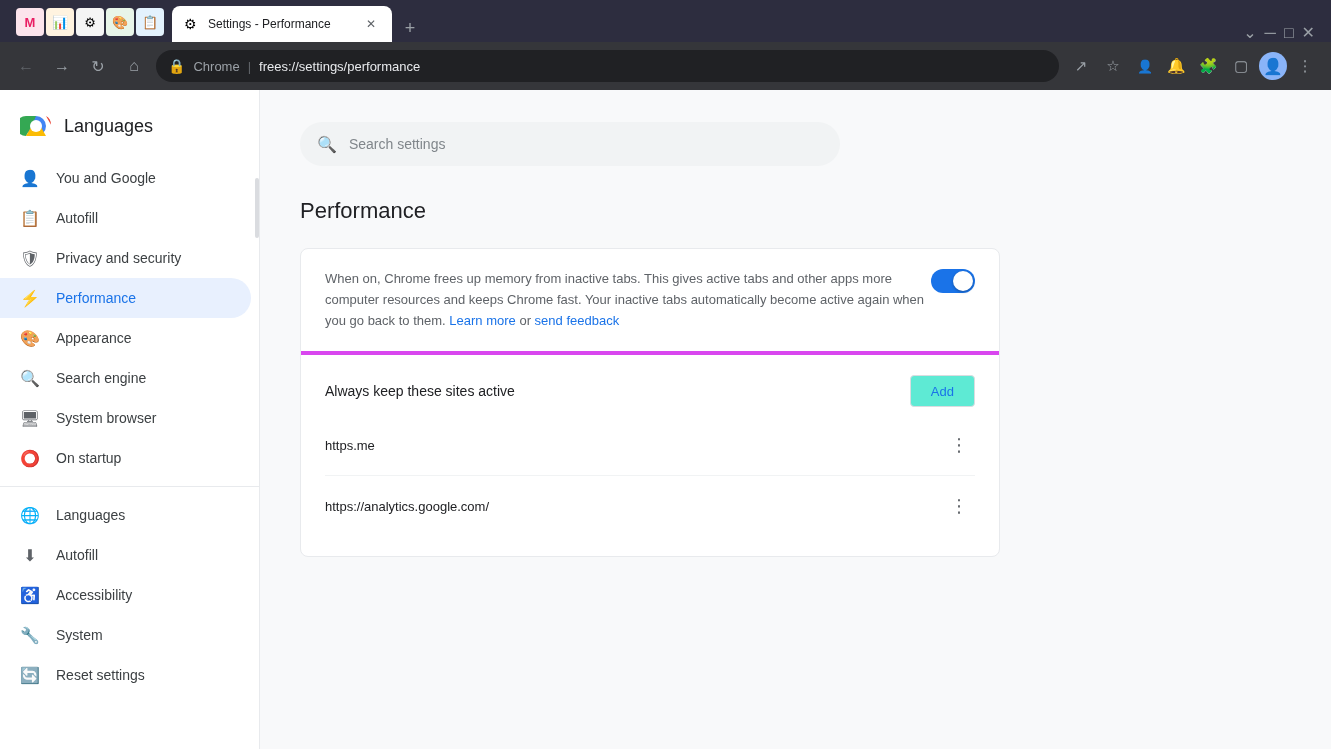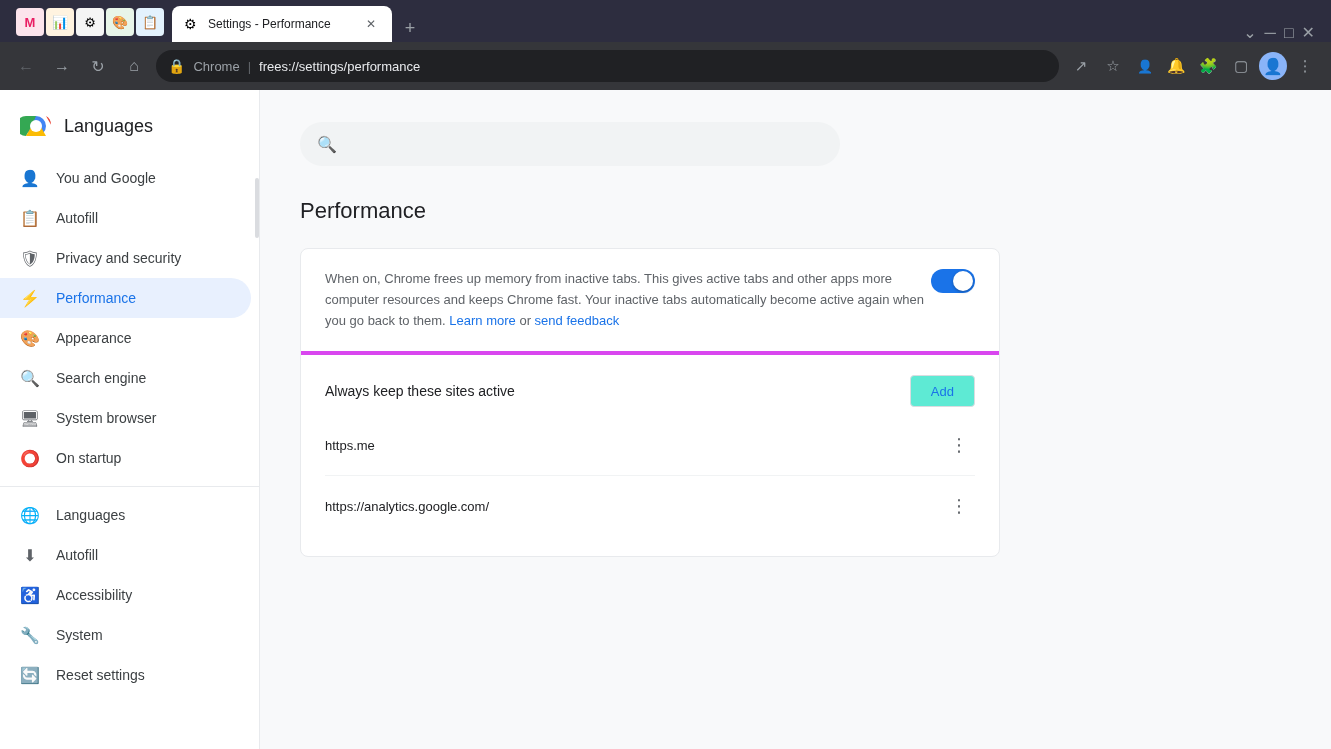--- a/index.html
+++ b/index.html
@@ -578,20 +578,21 @@
           <div class="sidebar-scrollbar-thumb"></div>
         </div>
       </div>
     </div>
 
     <div class="main-panel">
 
       <div class="search-bar-container">
         <div class="search-bar">
           <span class="search-icon">🔍</span>
+          <input type="text" placeholder="Search settings" style="">
         </div>
       </div>
 
       <h1 class="page-title">Performance</h1>
 
       <div class="card">
 
         <div class="card-section">
           <div class="memory-saver-body">
             <div class="memory-saver-text">

